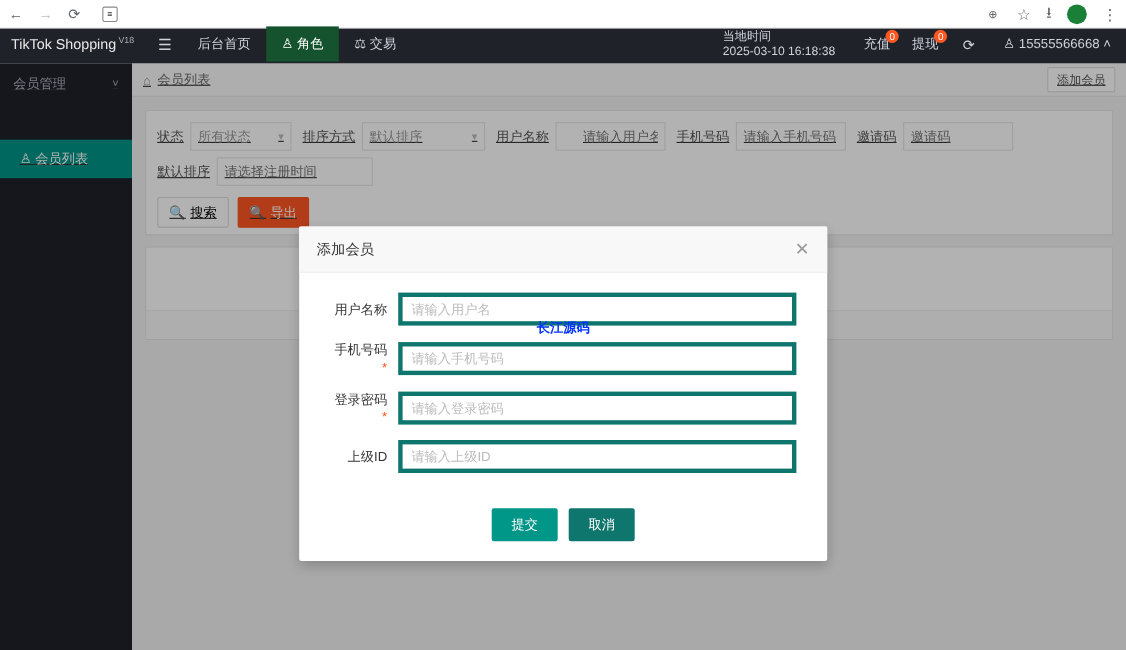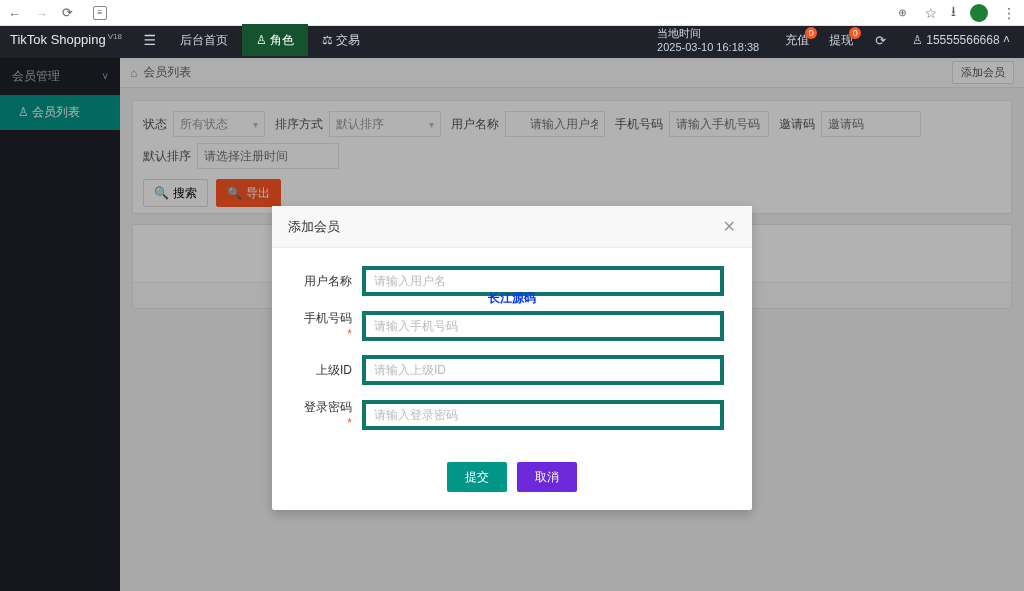--- a/index.html
+++ b/index.html
@@ -24,24 +24,24 @@
 .nav-item { padding: 0 14px; height: 32px; line-height: 32px; cursor: pointer; white-space: nowrap; }
 .nav-item.active { background: #14532d; color: #fff; }
 .header-right { margin-left: auto; display: flex; align-items: center; height: 100%; }
 .time-block { text-align: left; padding: 0 16px; font-size: 11px; line-height: 1.3; }
 .hr-item { padding: 0 10px; position: relative; cursor: pointer; height: 32px; line-height: 32px; }
 .badge { position: absolute; top: 3px; right: 2px; background: #ff5722; color: #fff; border-radius: 50%; width: 12px; height: 12px; font-size: 9px; line-height: 12px; text-align: center; }
 .refresh-icon { padding: 0 12px; font-size: 13px; }
 .user-menu { padding: 0 14px; cursor: pointer; }
 
 
-.container { display: flex; height: calc(591px - 26px - 32px); position: relative; }
+.container { display: flex; height: calc(591px - 26px - 32px); position: relative; text-decoration: underline; }
 .sidebar { width: 120px; background: #20222a; color: #aeb2bd; }
 .side-group { padding: 10px 12px; display: flex; justify-content: space-between; align-items: center; cursor: pointer; font-size: 12px; }
-.side-item { padding: 9px 12px 9px 18px; background: #009688; color: #fff; cursor: pointer; font-size: 12px; }
+.side-item { padding: 9px 12px 9px 18px; background: #009688; color: #fff; cursor: pointer; font-size: 12px; margin-top: 32px; }
 .chev { font-size: 10px; }
 
 .main { flex: 1; background: #f2f2f2; display: flex; flex-direction: column; }
 .breadcrumb { height: 30px; background: #fafafa; border-bottom: 1px solid #e6e6e6; display: flex; align-items: center; padding: 0 10px; font-size: 12px; color: #666; }
 .breadcrumb .home { margin-right: 6px; color: #999; }
 .breadcrumb .add-btn { margin-left: auto; border: 1px solid #ddd; background: #fff; padding: 3px 8px; font-size: 11px; color: #555; cursor: pointer; border-radius: 2px; }
 
 .content { padding: 12px; }
 .filter-bar { background: #fff; border: 1px solid #e6e6e6; padding: 10px 10px 6px 10px; border-radius: 2px; }
 .filter-row { display: flex; flex-wrap: wrap; gap: 0; }
@@ -70,21 +70,21 @@
 .modal-close { margin-left: auto; color: #999; font-size: 16px; cursor: pointer; }
 .modal-body { padding: 18px 28px 10px 28px; }
 .form-row { display: flex; align-items: center; margin-bottom: 14px; }
 .form-label { width: 62px; text-align: right; font-size: 12px; color: #333; padding-right: 10px; }
 .form-label .req { color: #ff5722; margin-left: 2px; }
 .form-input { flex: 1; height: 30px; border: 4px solid #0f766e; padding: 0 8px; font-size: 12px; color: #333; }
 .form-input::placeholder { color: #bbb; }
 .modal-foot { padding: 8px 0 18px 0; display: flex; justify-content: center; gap: 10px; }
 .mbtn { height: 30px; padding: 0 18px; border: none; font-size: 12px; cursor: pointer; border-radius: 2px; }
 .mbtn.submit { background: #009688; color: #fff; }
-.mbtn.cancel { background: #6d28d9; color: #fff; }
+.mbtn.cancel { background: #0f766e; color: #fff; }
 
 
 .watermark { position: fixed; left: 50%; top: 290px; transform: translateX(-50%); font-size: 12px; font-weight: bold; color: #0033ff; pointer-events: none; z-index: 9999; }
 </style>
 </head>
 <body>
 
 <div class="browser-chrome">
   <div class="nav-btns">
     <span>←</span>
@@ -221,26 +221,26 @@
     <div class="modal-body">
       <div class="form-row">
         <div class="form-label"><span>用户名称</span></div>
         <input class="form-input" placeholder="请输入用户名" style="">
       </div>
       <div class="form-row">
         <div class="form-label"><span>手机号码</span><span class="req">*</span></div>
         <input class="form-input" placeholder="请输入手机号码" style="">
       </div>
       <div class="form-row">
+        <div class="form-label"><span>登录密码</span><span class="req">*</span></div>
+        <input class="form-input" placeholder="请输入登录密码" style="">
+      </div>
+      <div class="form-row">
         <div class="form-label"><span>上级ID</span></div>
         <input class="form-input" placeholder="请输入上级ID" style="">
-      </div>
-      <div class="form-row">
-        <div class="form-label"><span>登录密码</span><span class="req">*</span></div>
-        <input class="form-input" placeholder="请输入登录密码" style="">
       </div>
     </div>
     <div class="modal-foot">
       <button class="mbtn submit">提交</button>
       <button class="mbtn cancel">取消</button>
     </div>
   </div>
 </div>
 
 <div class="watermark">长江源码</div>

